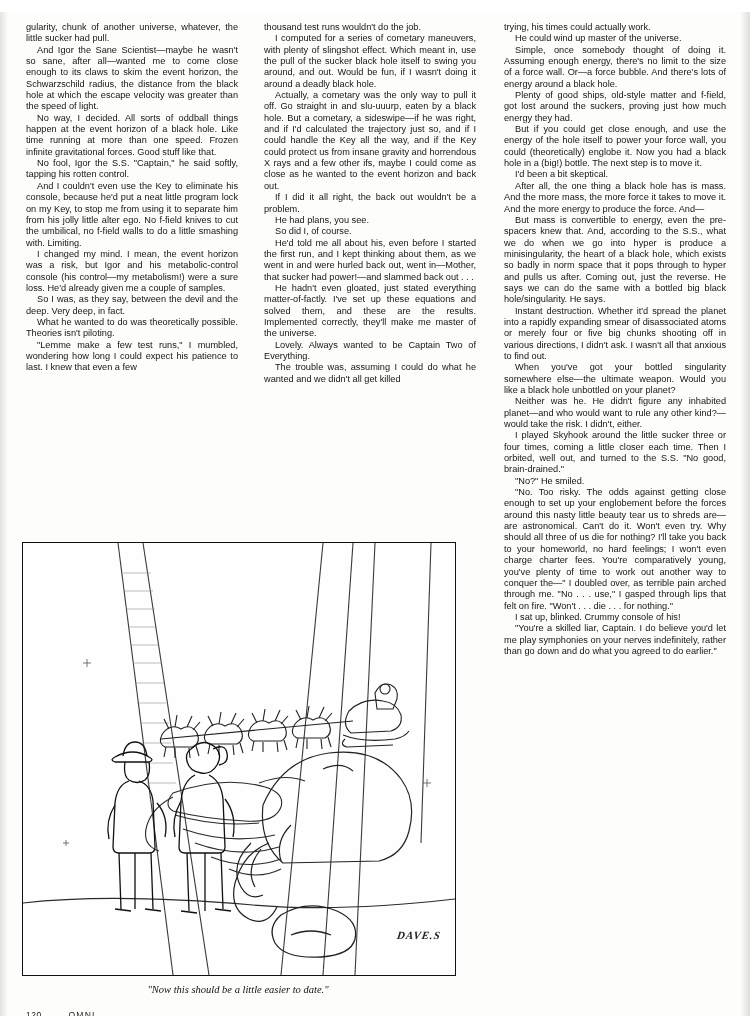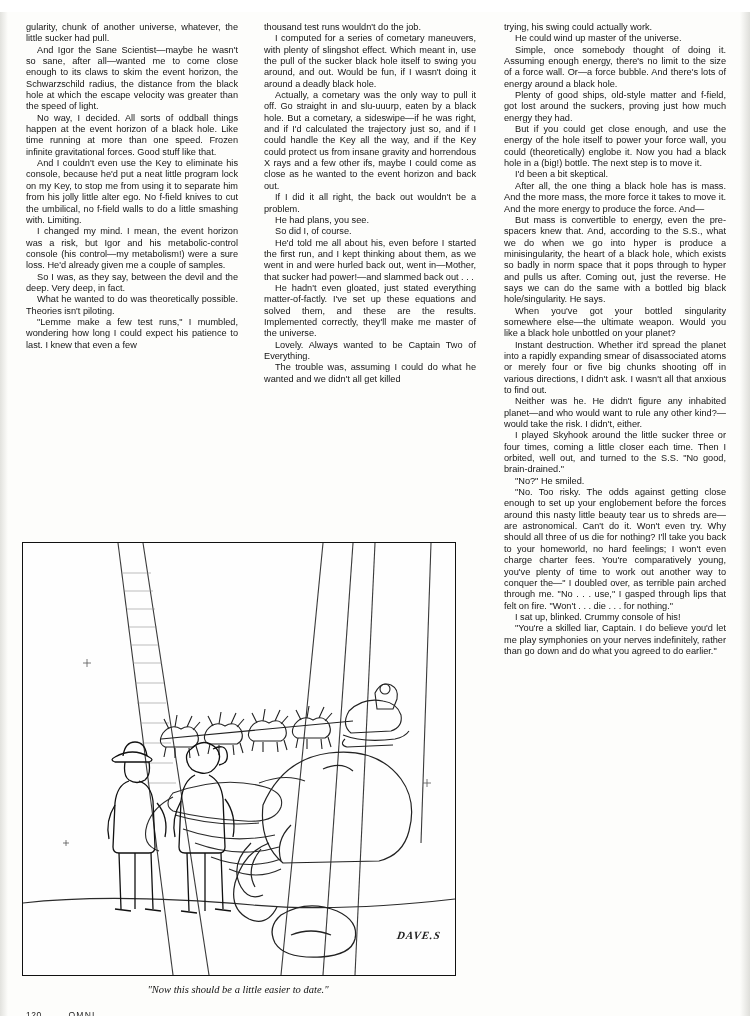--- a/index.html
+++ b/index.html
@@ -117,20 +117,21 @@
   <div class="edge-left"></div>
   <div class="edge-right"></div>
   <div class="edge-bottom"></div>
 
   <div class="columns">
 
     <div class="col c1">
       <p class="noindent">gularity, chunk of another universe, whatever, the little sucker had pull.</p>
       <p>And Igor the Sane Scientist—maybe he wasn't so sane, after all—wanted me to come close enough to its claws to skim the event horizon, the Schwarzschild radius, the distance from the black hole at which the escape velocity was greater than the speed of light.</p>
       <p>No way, I decided. All sorts of oddball things happen at the event horizon of a black hole. Like time running at more than one speed. Frozen infinite gravitational forces. Good stuff like that.</p>
+      <p>No fool, Igor the S.S. "Captain," he said softly, tapping his rotten control.</p>
       <p>And I couldn't even use the Key to eliminate his console, because he'd put a neat little program lock on my Key, to stop me from using it to separate him from his jolly little alter ego. No f-field knives to cut the umbilical, no f-field walls to do a little smashing with. Limiting.</p>
       <p>I changed my mind. I mean, the event horizon was a risk, but Igor and his metabolic-control console (his control—my metabolism!) were a sure loss. He'd already given me a couple of samples.</p>
       <p>So I was, as they say, between the devil and the deep. Very deep, in fact.</p>
       <p>What he wanted to do was theoretically possible. Theories isn't piloting.</p>
       <p>"Lemme make a few test runs," I mumbled, wondering how long I could expect his patience to last. I knew that even a few</p>
     </div>
 
     <div class="col c2">
       <p class="noindent">thousand test runs wouldn't do the job.</p>
       <p>I computed for a series of cometary maneuvers, with plenty of slingshot effect. Which meant in, use the pull of the sucker black hole itself to swing you around, and out. Would be fun, if I wasn't doing it around a deadly black hole.</p>
@@ -138,30 +139,30 @@
       <p>If I did it all right, the back out wouldn't be a problem.</p>
       <p>He had plans, you see.</p>
       <p>So did I, of course.</p>
       <p>He'd told me all about his, even before I started the first run, and I kept thinking about them, as we went in and were hurled back out, went in—Mother, that sucker had power!—and slammed back out . . .</p>
       <p>He hadn't even gloated, just stated everything matter-of-factly. I've set up these equations and solved them, and these are the results. Implemented correctly, they'll make me master of the universe.</p>
       <p>Lovely. Always wanted to be Captain Two of Everything.</p>
       <p>The trouble was, assuming I could do what he wanted and we didn't all get killed</p>
     </div>
 
     <div class="col c3">
-      <p class="noindent">trying, his swing could actually work.</p>
+      <p class="noindent">trying, his times could actually work.</p>
       <p>He could wind up master of the universe.</p>
       <p>Simple, once somebody thought of doing it. Assuming enough energy, there's no limit to the size of a force wall. Or—a force bubble. And there's lots of energy around a black hole.</p>
       <p>Plenty of good ships, old-style matter and f-field, got lost around the suckers, proving just how much energy they had.</p>
       <p>But if you could get close enough, and use the energy of the hole itself to power your force wall, you could (theoretically) englobe it. Now you had a black hole in a (big!) bottle. The next step is to move it.</p>
       <p>I'd been a bit skeptical.</p>
       <p>After all, the one thing a black hole has is mass. And the more mass, the more force it takes to move it. And the more energy to produce the force. And—</p>
       <p>But mass is convertible to energy, even the pre-spacers knew that. And, according to the S.S., what we do when we go into hyper is produce a minisingularity, the heart of a black hole, which exists so badly in norm space that it pops through to hyper and pulls us after. Coming out, just the reverse. He says we can do the same with a bottled big black hole/singularity. He says.</p>
+      <p>Instant destruction. Whether it'd spread the planet into a rapidly expanding smear of disassociated atoms or merely four or five big chunks shooting off in various directions, I didn't ask. I wasn't all that anxious to find out.</p>
       <p>When you've got your bottled singularity somewhere else—the ultimate weapon. Would you like a black hole unbottled on your planet?</p>
-      <p>Instant destruction. Whether it'd spread the planet into a rapidly expanding smear of disassociated atoms or merely four or five big chunks shooting off in various directions, I didn't ask. I wasn't all that anxious to find out.</p>
       <p>Neither was he. He didn't figure any inhabited planet—and who would want to rule any other kind?—would take the risk. I didn't, either.</p>
       <p>I played Skyhook around the little sucker three or four times, coming a little closer each time. Then I orbited, well out, and turned to the S.S. "No good, brain-drained."</p>
       <p>"No?" He smiled.</p>
       <p>"No. Too risky. The odds against getting close enough to set up your englobement before the forces around this nasty little beauty tear us to shreds are—are astronomical. Can't do it. Won't even try. Why should all three of us die for nothing? I'll take you back to your homeworld, no hard feelings; I won't even charge charter fees. You're comparatively young, you've plenty of time to work out another way to conquer the—" I doubled over, as terrible pain arched through me. "No . . . use," I gasped through lips that felt on fire. "Won't . . . die . . . for nothing."</p>
       <p>I sat up, blinked. Crummy console of his!</p>
       <p>"You're a skilled liar, Captain. I do believe you'd let me play symphonies on your nerves indefinitely, rather than go down and do what you agreed to do earlier."</p>
     </div>
 
   </div>
 

